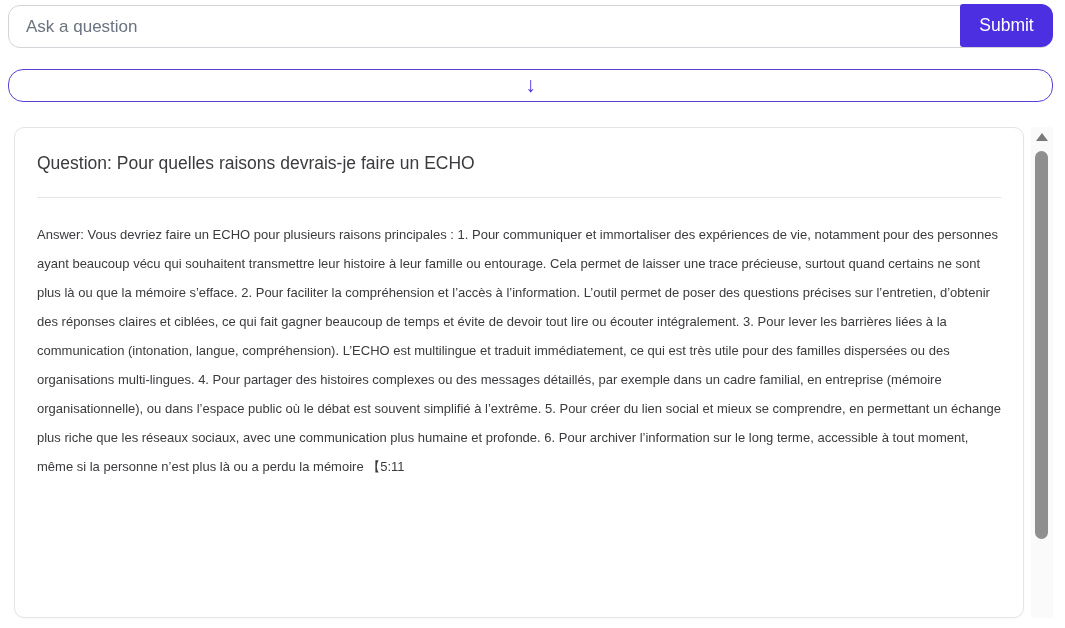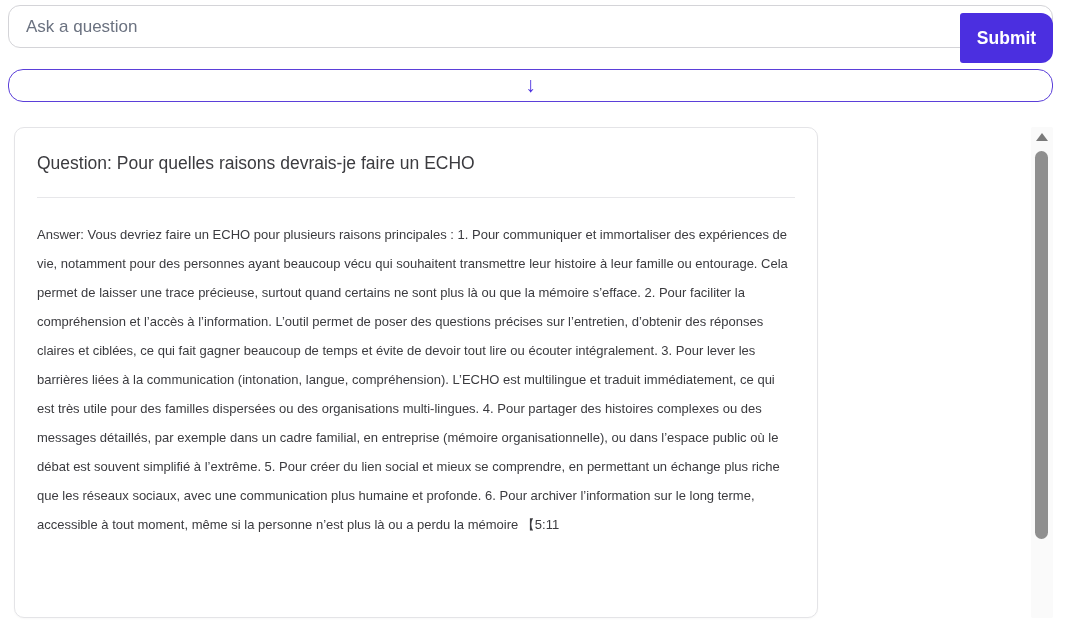--- a/index.html
+++ b/index.html
@@ -25,28 +25,28 @@
     padding: 0 110px 0 17px;
     font-size: 17px;
     color: #000000;
     font-family: inherit;
     outline: none;
     background: #ffffff;
   }
   .ask-input::placeholder { color: #6b7280; opacity: 1; }
   .submit-btn {
     position: absolute;
-    right: 0; top: 9px;
-    height: 50px; width: 93px;
+    right: 0; top: 0;
+    height: 43px; width: 93px;
     background: #4b2fe0;
     color: #ffffff;
     border: none;
     border-radius: 3px 12px 12px 3px;
     font-size: 17.5px;
-    font-weight: 700;
+    font-weight: 400;
     font-family: inherit;
     cursor: pointer;
   }
 
   
   .scroll-down-btn {
     position: absolute;
     left: 8px; top: 69px;
     width: 1045px; height: 33px;
     background: #ffffff;
@@ -60,21 +60,21 @@
     font-size: 21px;
     font-weight: bold;
     line-height: 1;
     transform: translateY(-1px);
   }
 
   
   .qa-card {
     position: absolute;
     left: 14px; top: 127px;
-    width: 804px; height: 491px;
+    width: 1010px; height: 491px;
     background: #ffffff;
     border: 1px solid #e4e4e7;
     border-radius: 10px;
     box-shadow: 0 1px 2px rgba(0,0,0,0.03);
     padding: 24px 22px 20px 22px;
     overflow: hidden;
   }
   .question-text {
     font-size: 17.5px;
     color: #3b3b3f;

